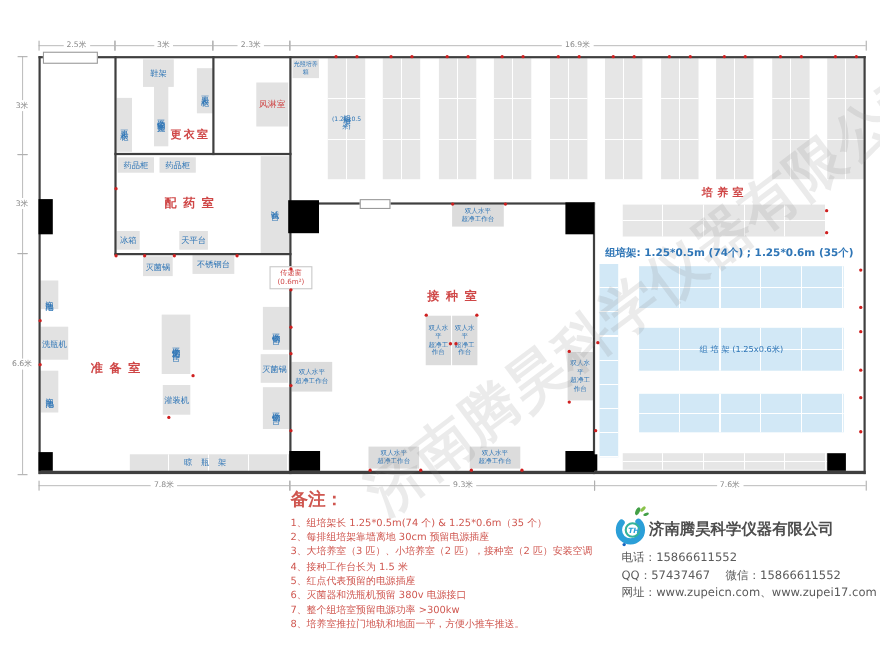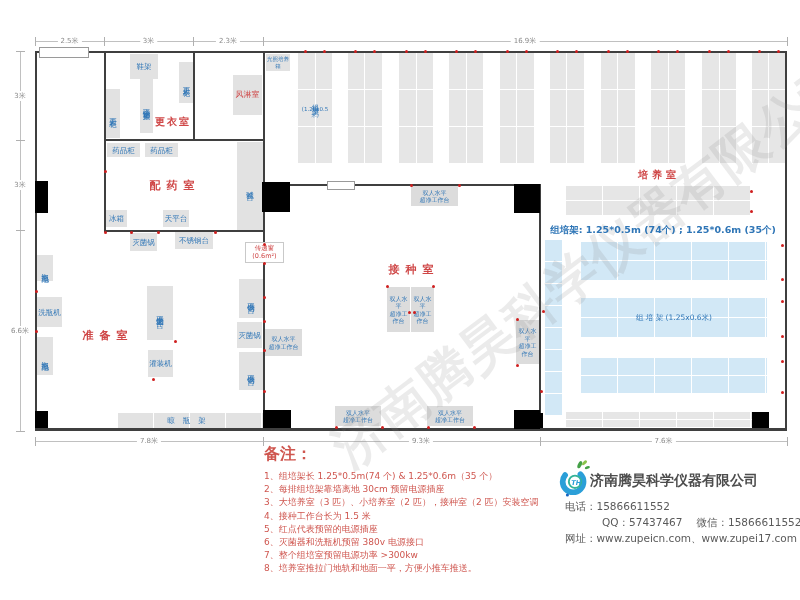--- a/index.html
+++ b/index.html
@@ -43,21 +43,21 @@
   .spec{position:absolute;color:#2e75b6;font-size:9.5px;white-space:nowrap;
       transform:translate(-50%,-50%);z-index:6;}
   
   #notes{position:absolute;left:264px;top:444px;width:295px;z-index:7;color:#cf564f;}
   #notes .title{font-size:16px;font-weight:bold;margin-bottom:5px;}
   #notes .item{font-size:9px;line-height:13.2px;white-space:nowrap;}
   
   #company{position:absolute;left:556px;top:458px;width:240px;z-index:7;}
   #company .name{position:absolute;left:34px;top:14px;font-size:14px;font-weight:bold;color:#4d4d4d;white-space:nowrap;}
   #company .line{position:absolute;left:9px;font-size:10.5px;color:#5a5a5a;white-space:nowrap;}
-  #company .l1{top:42px;} #company .l2{top:58px;margin-left:37px;} #company .l3{top:74px;}
+  #company .l1{top:42px;} #company .l2{top:58px;} #company .l3{top:74px;}
   #logo{position:absolute;left:0;top:0;width:38px;height:40px;}
 </style>
 </head>
 <body>
 
 <div id="canvas">
   <div class="wm" style="left:340px;top:420px;">济南腾昊科学仪器有限公司</div>
   <div id="plan">
       <div class="wall" style="left: 35px; top: 51px; width: 752px; height: 2px;"></div>
       <div class="wall" style="left: 35px; top: 51px; width: 2px; height: 380px;"></div>

